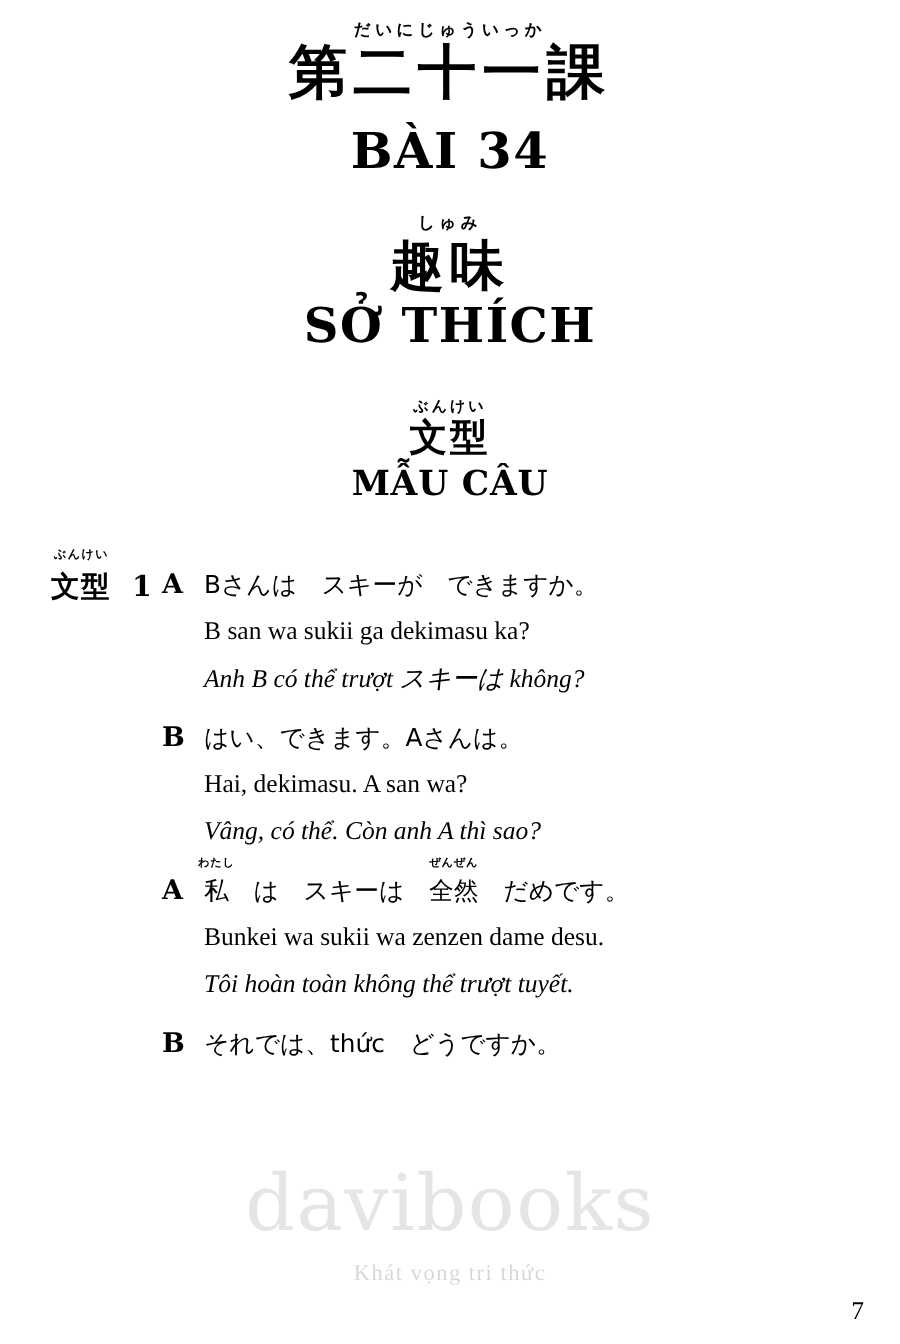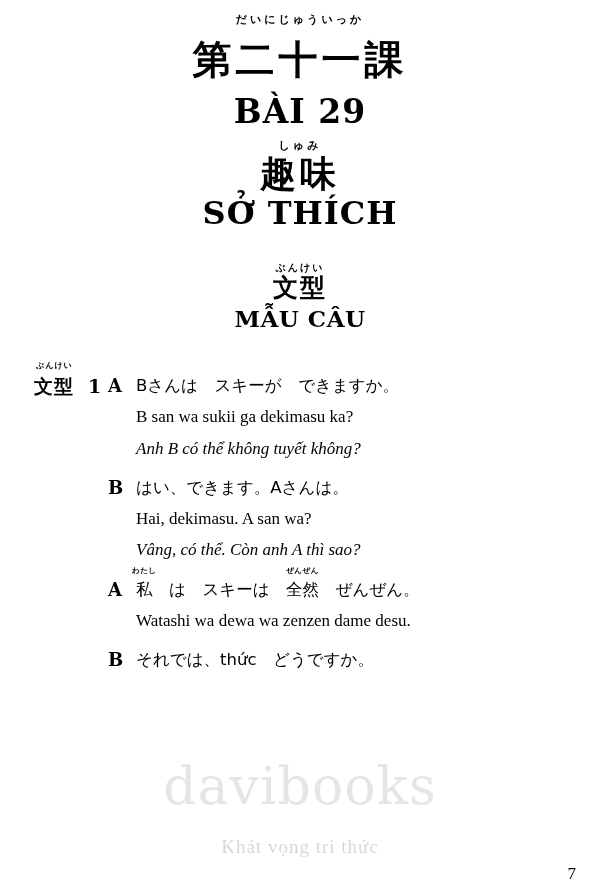--- a/index.html
+++ b/index.html
@@ -33,21 +33,21 @@
     letter-spacing: 3px;
     line-height: 1.1;
     font-weight: 700;
   }
   .jp-big {
     font-family: "DejaVu Sans", sans-serif;
     font-size: 39px;
     font-weight: 700;
     letter-spacing: 4px;
     line-height: 1.15;
-    margin-top: 12px;
+    margin-top: 1px;
   }
   .vn-big {
     font-family: "DejaVu Serif", serif;
     font-size: 33px;
     font-weight: 700;
     letter-spacing: 1px;
     line-height: 1.3;
     margin-top: 8px;
   }
   .jp-big2 {
@@ -203,44 +203,44 @@
   .wm-main {
     font-family: "DejaVu Serif", serif;
     font-size: 52px;
     font-weight: 400;
     color: rgba(0,0,0,0.10);
     letter-spacing: 1px;
     line-height: 1;
   }
   .wm-sub {
     font-family: "Liberation Serif", serif;
-    font-size: 19px;
+    font-size: 15px;
     color: rgba(0,0,0,0.16);
     letter-spacing: 1px;
-    margin-top: 24px;
+    margin-top: 12px;
   }
 
   .page-number {
     position: absolute;
     right: 24px;
     bottom: 12px;
     font-family: "Liberation Serif", serif;
     font-size: 17px;
   }
 </style>
 </head>
 <body>
 
 <div class="page">
 
   <div class="title-block">
     <div class="furigana">だいにじゅういっか</div>
     <div class="jp-big">第二十一課</div>
-    <div class="vn-big">BÀI 29</div>
-    <div class="furigana" style="margin-top:5px;font-family:Liberation Serif, serif;">しゅみ</div>
+    <div class="vn-big">BÀI 34</div>
+    <div class="furigana" style="margin-top:20px;">しゅみ</div>
     <div class="jp-big2">趣味</div>
     <div class="vn-big2">SỞ THÍCH</div>
   </div>
 
   <div class="section-header">
     <div class="sh-furigana">ぶんけい</div>
     <div class="sh-jp">文型</div>
     <div class="sh-vn">MẪU CÂU</div>
   </div>
 
@@ -253,21 +253,21 @@
 
     <div class="dialogue">
 
       <div class="turn">
         <div class="speaker">A</div>
         <div class="lines">
           <div class="line-jp">
             <span class="r"><span>Bさんは　スキーが　できますか。</span></span>
           </div>
           <div class="line-ro">B san wa sukii ga dekimasu ka?</div>
-          <div class="line-vn">Anh B có thể không tuyết không?</div>
+          <div class="line-vn">Anh B có thể trượt スキーは không?</div>
         </div>
       </div>
 
       <div class="gap"></div>
 
       <div class="turn">
         <div class="speaker">B</div>
         <div class="lines">
           <div class="line-jp">
             <span class="r"><span>はい、できます。Aさんは。</span></span>
@@ -276,23 +276,24 @@
           <div class="line-vn">Vâng, có thể. Còn anh A thì sao?</div>
         </div>
       </div>
 
       <div class="gap"></div>
 
       <div class="turn">
         <div class="speaker">A</div>
         <div class="lines">
           <div class="line-jp">
-            <span class="r"><span class="rt">わたし</span><span>私</span></span><span class="r"><span>　は　スキーは　</span></span><span class="r"><span class="rt">ぜんぜん</span><span>全然</span></span><span class="r"><span>　ぜんぜん。</span></span>
+            <span class="r"><span class="rt">わたし</span><span>私</span></span><span class="r"><span>　は　スキーは　</span></span><span class="r"><span class="rt">ぜんぜん</span><span>全然</span></span><span class="r"><span>　だめです。</span></span>
           </div>
-          <div class="line-ro">Watashi wa dewa wa zenzen dame desu.</div>
+          <div class="line-ro">Bunkei wa sukii wa zenzen dame desu.</div>
+          <div class="line-vn">Tôi hoàn toàn không thể trượt tuyết.</div>
         </div>
       </div>
 
       <div class="gap"></div>
 
       <div class="turn">
         <div class="speaker">B</div>
         <div class="lines">
           <div class="line-jp">
             <span class="r"><span>それでは、thức　どうですか。</span></span>

